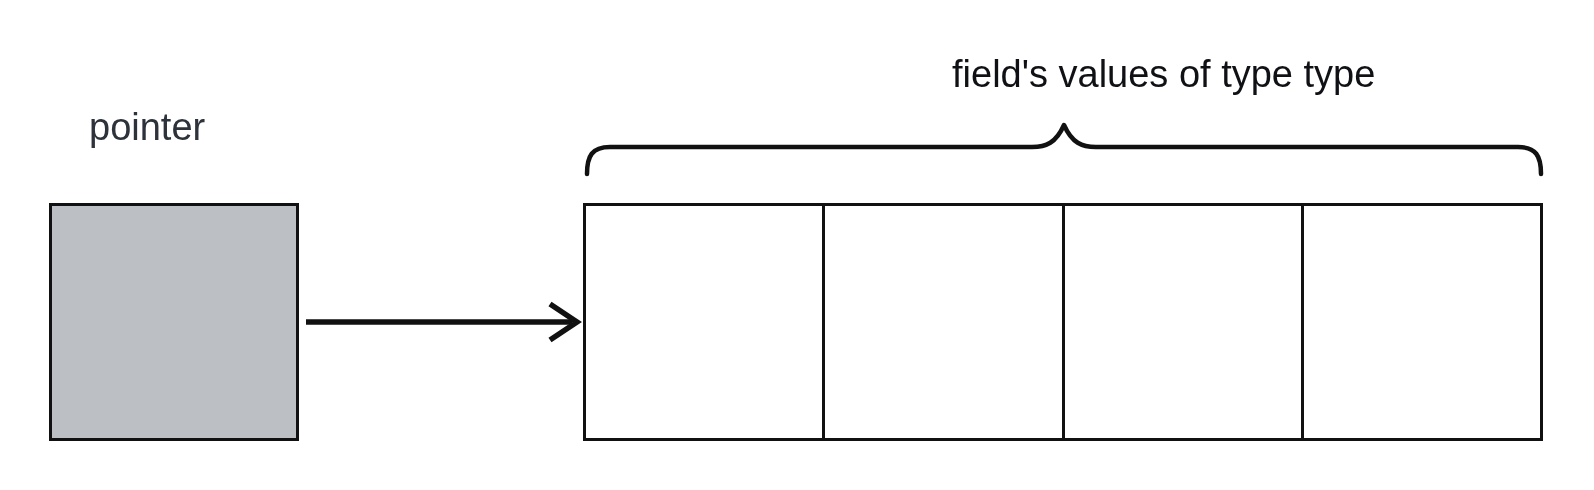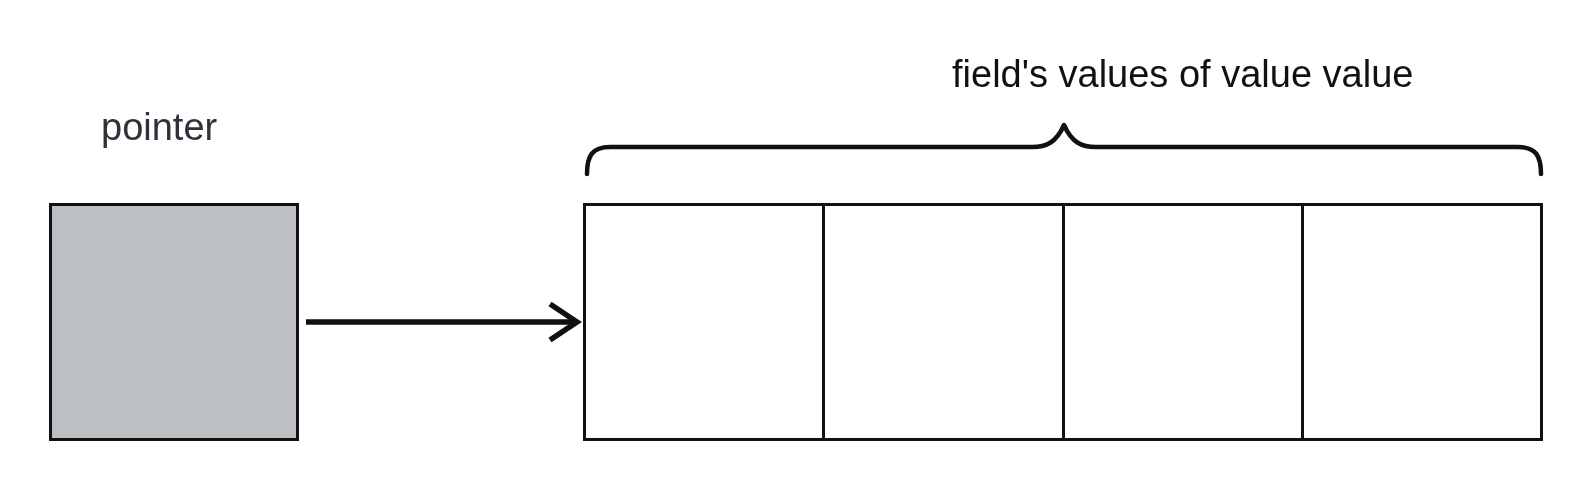--- a/index.html
+++ b/index.html
@@ -10,21 +10,21 @@
   }
   .canvas {
     position: relative;
     width: 1594px;
     height: 490px;
     background: var(--bg, #ffffff);
     overflow: hidden;
   }
   .pointer-label {
     position: absolute;
-    left: 101px;
+    left: 89px;
     top: 105px;
     font-size: 38px;
     line-height: 44px;
     color: var(--pointer-label-color, #2d323b);
     white-space: nowrap;
   }
   .pointer-box {
     position: absolute;
     left: 49px;
     top: 203px;
@@ -95,21 +95,21 @@
 
   <div class="pointer-label">pointer</div>
 
   <div class="pointer-box"></div>
 
   <svg class="arrow-svg" viewBox="0 0 282 46" aria-hidden="true">
     <line x1="6" y1="23" x2="272" y2="23"></line>
     <polyline points="250,5 277,23 250,41"></polyline>
   </svg>
 
-  <div class="values-label">field's values of value value</div>
+  <div class="values-label">field's values of type type</div>
 
   <svg class="brace-svg" viewBox="0 0 960 62" aria-hidden="true">
     <path d="M 3,58
              C 3,40 8,31 26,31
              L 448,31
              C 462,31 472,27 480,9
              C 488,27 498,31 512,31
              L 934,31
              C 952,31 957,40 957,58"></path>
   </svg>

